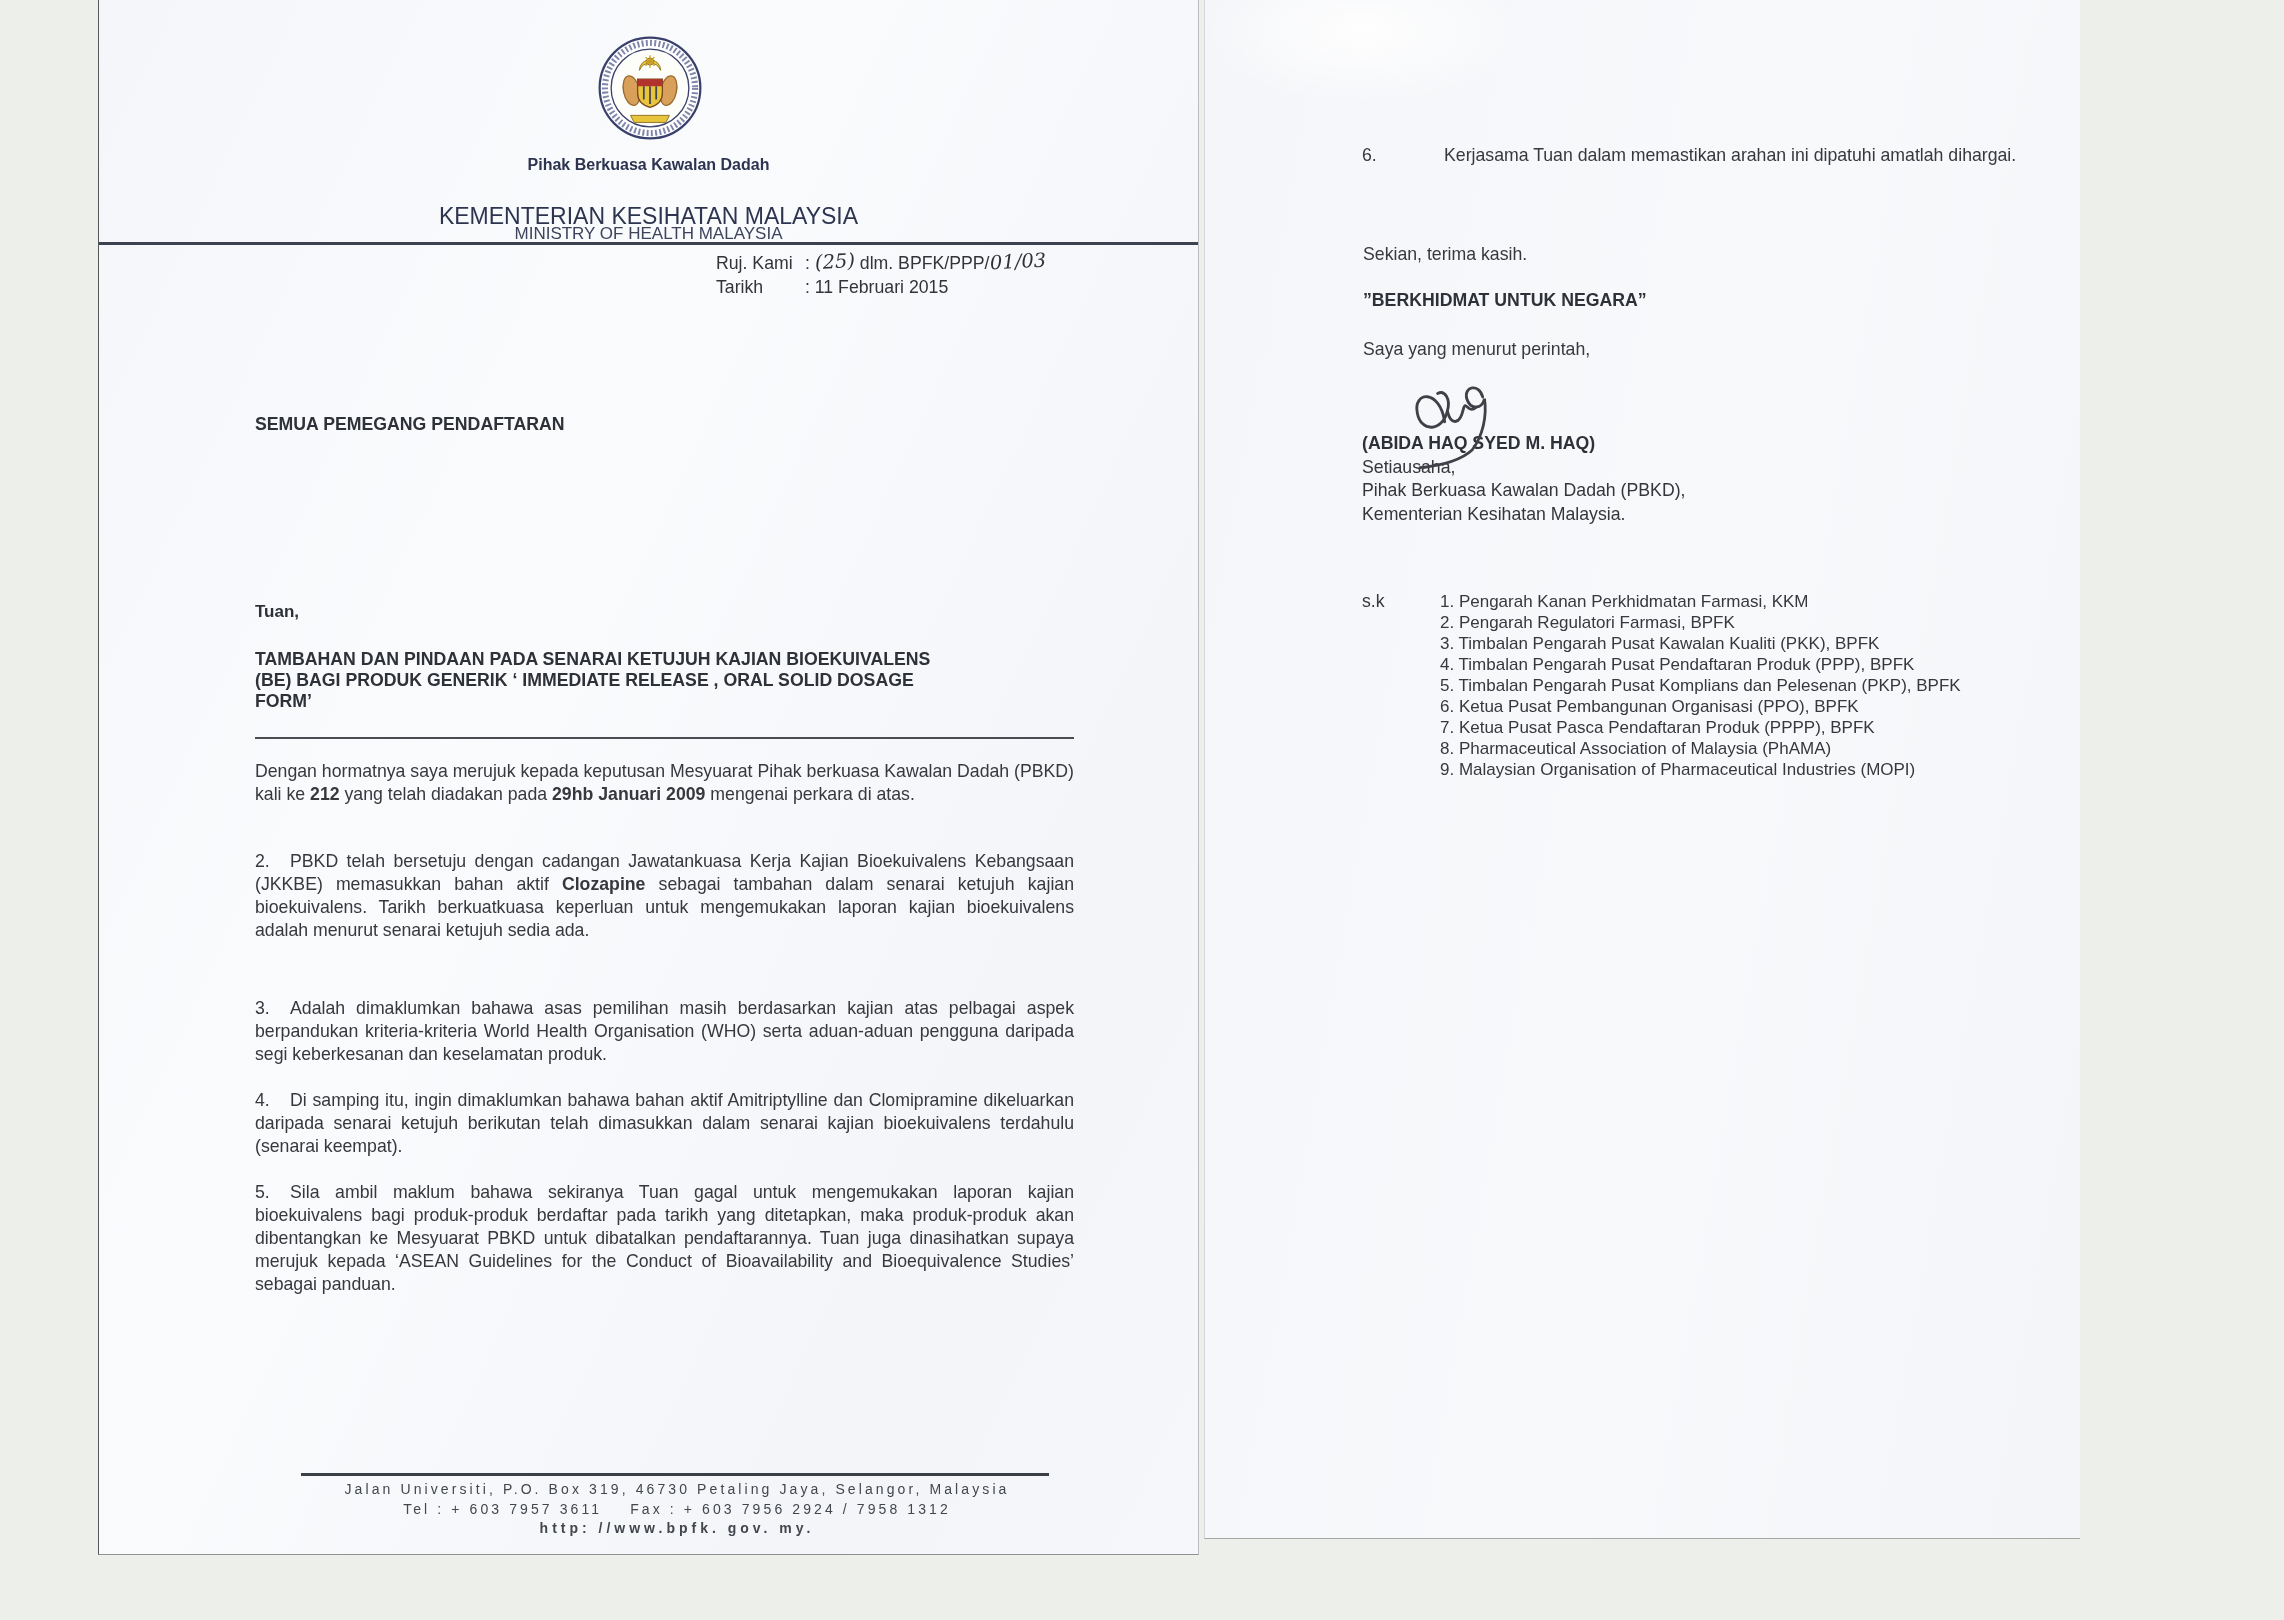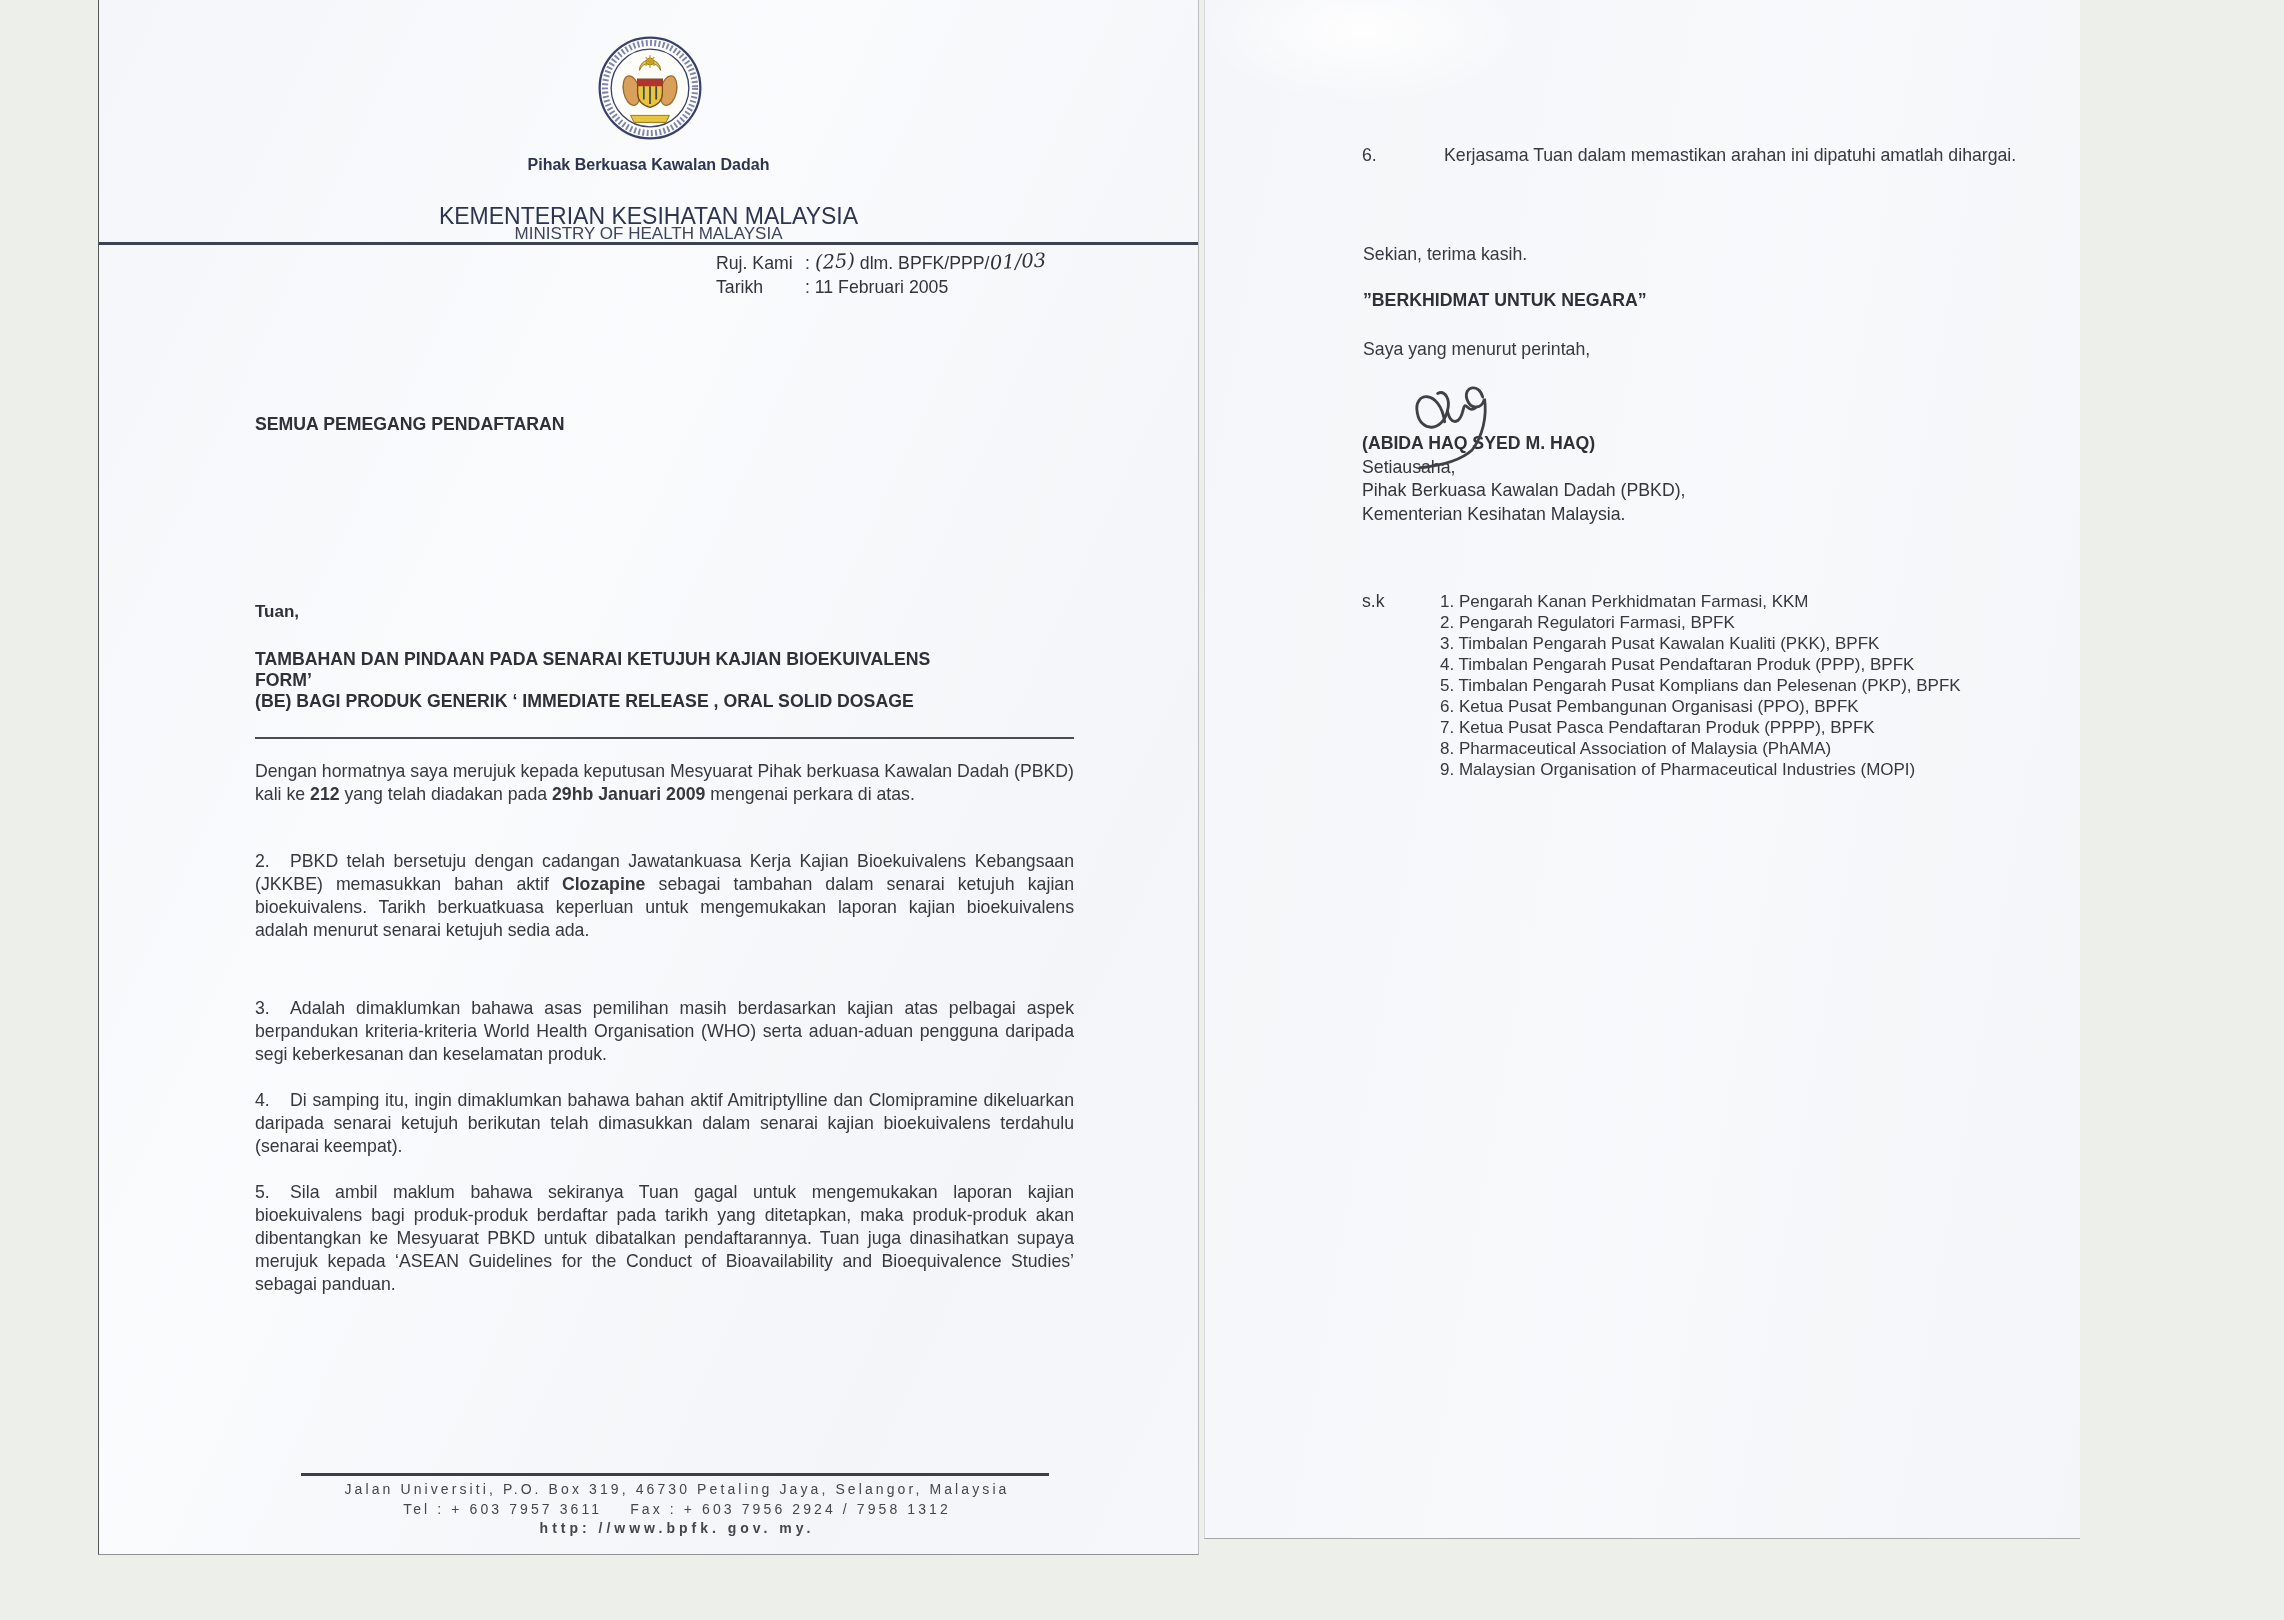--- a/index.html
+++ b/index.html
@@ -96,30 +96,30 @@
     <path d="M38 91 h44 l-4 8 h-36 z" fill="#e9c53d" stroke="#8a6a1a" stroke-width="1"></path>
   </svg>
 
   <div class="abs lh lh1">Pihak Berkuasa Kawalan Dadah</div>
   <div class="abs lh lh3">KEMENTERIAN KESIHATAN MALAYSIA</div>
   <div class="abs lh lh4">MINISTRY OF HEALTH MALAYSIA</div>
   <div class="abs lh-rule"></div>
 
   <div class="abs ref">
     <div class="ref-row"><span class="ref-label">Ruj. Kami</span><span>: </span><span class="hand">(25)</span><span> dlm. BPFK/PPP/</span><span class="hand">01/03</span></div>
-    <div class="ref-row"><span class="ref-label">Tarikh</span><span>: </span><span>11 Februari 2005</span></div>
+    <div class="ref-row"><span class="ref-label">Tarikh</span><span>: </span><span>11 Februari 2015</span></div>
   </div>
 
   <div class="abs addressee">SEMUA PEMEGANG PENDAFTARAN</div>
   <div class="abs tuan">Tuan,</div>
 
   <div class="abs subject">
     <div>TAMBAHAN DAN PINDAAN PADA SENARAI KETUJUH KAJIAN BIOEKUIVALENS</div>
+    <div>(BE) BAGI PRODUK GENERIK ‘ IMMEDIATE RELEASE , ORAL SOLID DOSAGE</div>
     <div>FORM’</div>
-    <div>(BE) BAGI PRODUK GENERIK ‘ IMMEDIATE RELEASE , ORAL SOLID DOSAGE</div>
   </div>
   <div class="abs subject-rule"></div>
 
   <div class="abs para" style="top:760px"><span>Dengan hormatnya saya merujuk kepada keputusan Mesyuarat Pihak berkuasa Kawalan Dadah (PBKD) kali ke </span><span class="bold">212</span><span> yang telah diadakan pada </span><span class="bold">29hb Januari 2009</span><span> mengenai perkara di atas.</span></div>
 
   <div class="abs para" style="top:850px"><span class="pnum">2.</span><span>PBKD telah bersetuju dengan cadangan Jawatankuasa Kerja Kajian Bioekuivalens Kebangsaan (JKKBE) memasukkan bahan aktif </span><span class="bold">Clozapine</span><span> sebagai tambahan dalam senarai ketujuh kajian bioekuivalens. Tarikh berkuatkuasa keperluan untuk mengemukakan laporan kajian bioekuivalens adalah menurut senarai ketujuh sedia ada.</span></div>
 
   <div class="abs para" style="top:997px"><span class="pnum">3.</span><span>Adalah dimaklumkan bahawa asas pemilihan masih berdasarkan kajian atas pelbagai aspek berpandukan kriteria-kriteria World Health Organisation (WHO) serta aduan-aduan pengguna daripada segi keberkesanan dan keselamatan produk.</span></div>
 
   <div class="abs para" style="top:1089px"><span class="pnum">4.</span><span>Di samping itu, ingin dimaklumkan bahawa bahan aktif Amitriptylline dan Clomipramine dikeluarkan daripada senarai ketujuh berikutan telah dimasukkan dalam senarai kajian bioekuivalens terdahulu (senarai keempat).</span></div>

